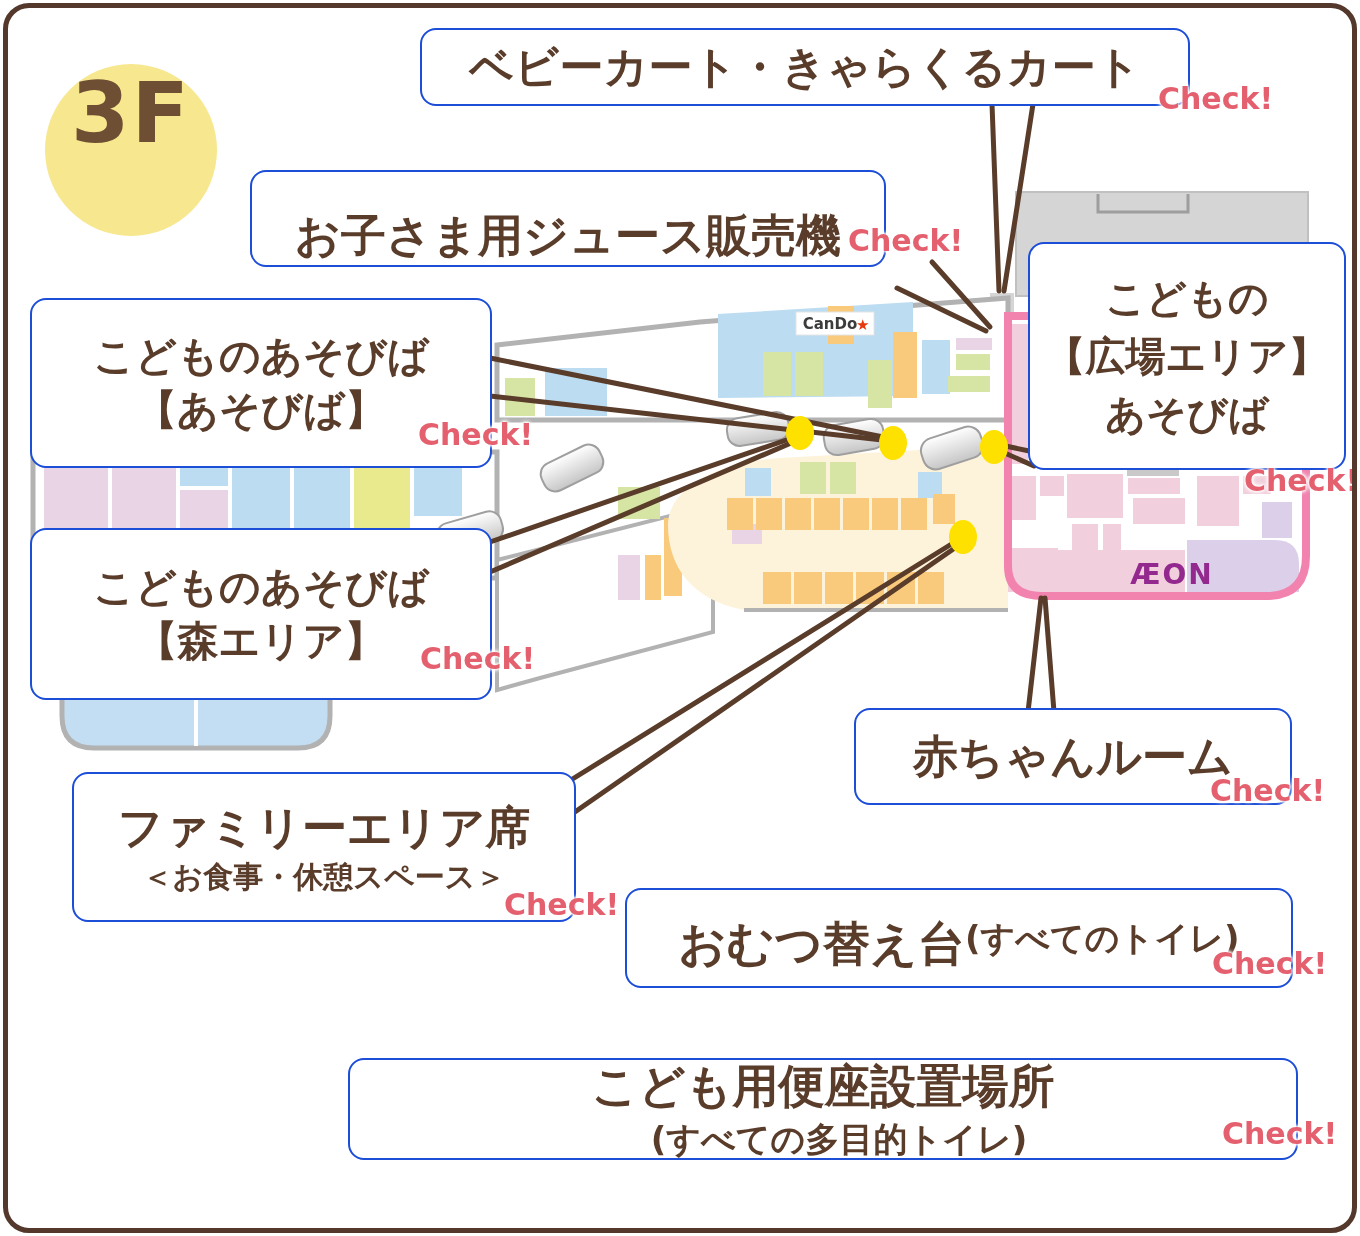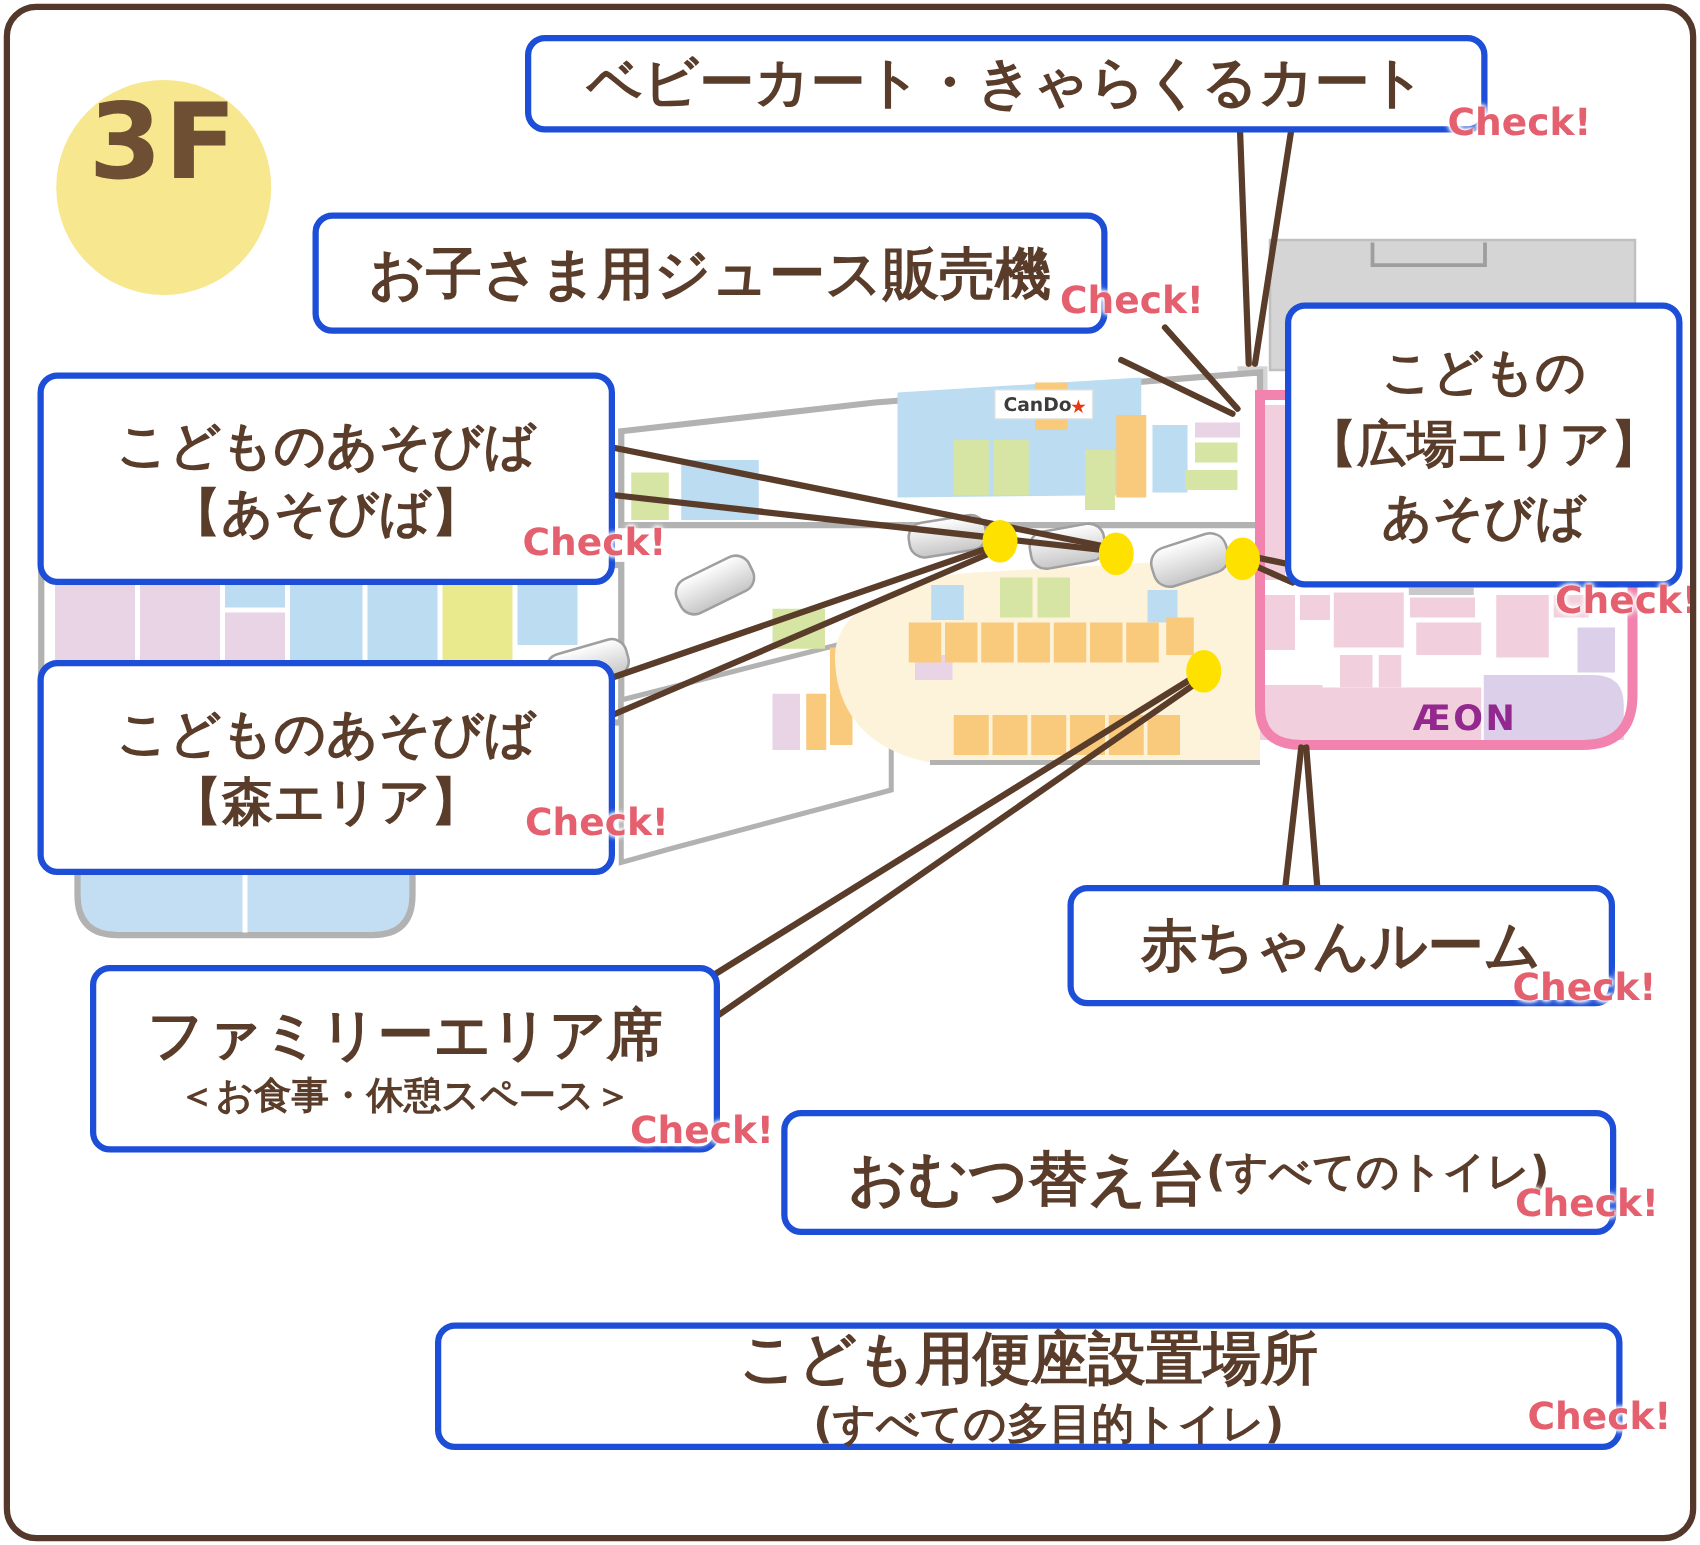--- a/index.html
+++ b/index.html
@@ -13,21 +13,21 @@
   }
   #map-svg{position:absolute;left:0;top:0;z-index:1;}
   
   .floor-badge{
     position:absolute;left:45px;top:64px;width:172px;height:172px;border-radius:50%;
     background:#f7e78e;display:flex;align-items:flex-start;justify-content:center;
     color:#6f4f33;font-size:84px;font-weight:bold;z-index:2;letter-spacing:2px;
   }
   
   .callout{
-    position:absolute;background:#ffffff;border:5px solid #1d4ed8;border-radius:16px;
+    position:absolute;background:#ffffff;border:2px solid #1d4ed8;border-radius:16px;
     color:#5a3c2a;font-weight:bold;display:flex;flex-direction:column;
     align-items:center;justify-content:center;text-align:center;z-index:2;
     line-height:1.32;box-sizing:border-box;
   }
   .callout .big{white-space:nowrap;}
   .callout .inline-note{font-weight:bold;}
   
   .check{
     position:absolute;width:112px;display:flex;flex-direction:row;align-items:center;
     z-index:3;cursor:pointer;
@@ -188,21 +188,21 @@
 </svg>
 
 <div class="floor-badge">
   <span>3F</span>
 </div>
 
 <div class="callout" style="left:420px;top:28px;width:770px;height:78px;font-size:44px;">
   <span class="big">ベビーカート・きゃらくるカート</span>
 </div>
 
-<div class="callout" style="left:250px;top:170px;width:636px;height:97px;font-size:45px;">
+<div class="callout" style="left:250px;top:170px;width:636px;height:97px;font-size:45px;justify-content:flex-end;">
   <span class="big">お子さま用ジュース販売機</span>
 </div>
 
 <div class="callout" style="left:30px;top:298px;width:462px;height:170px;font-size:41px;">
   <span class="big">こどものあそびば</span>
   <span class="big">【あそびば】</span>
 </div>
 
 <div class="callout" style="left:1028px;top:242px;width:318px;height:228px;font-size:40px;line-height:1.45;">
   <span class="big">こどもの</span>

